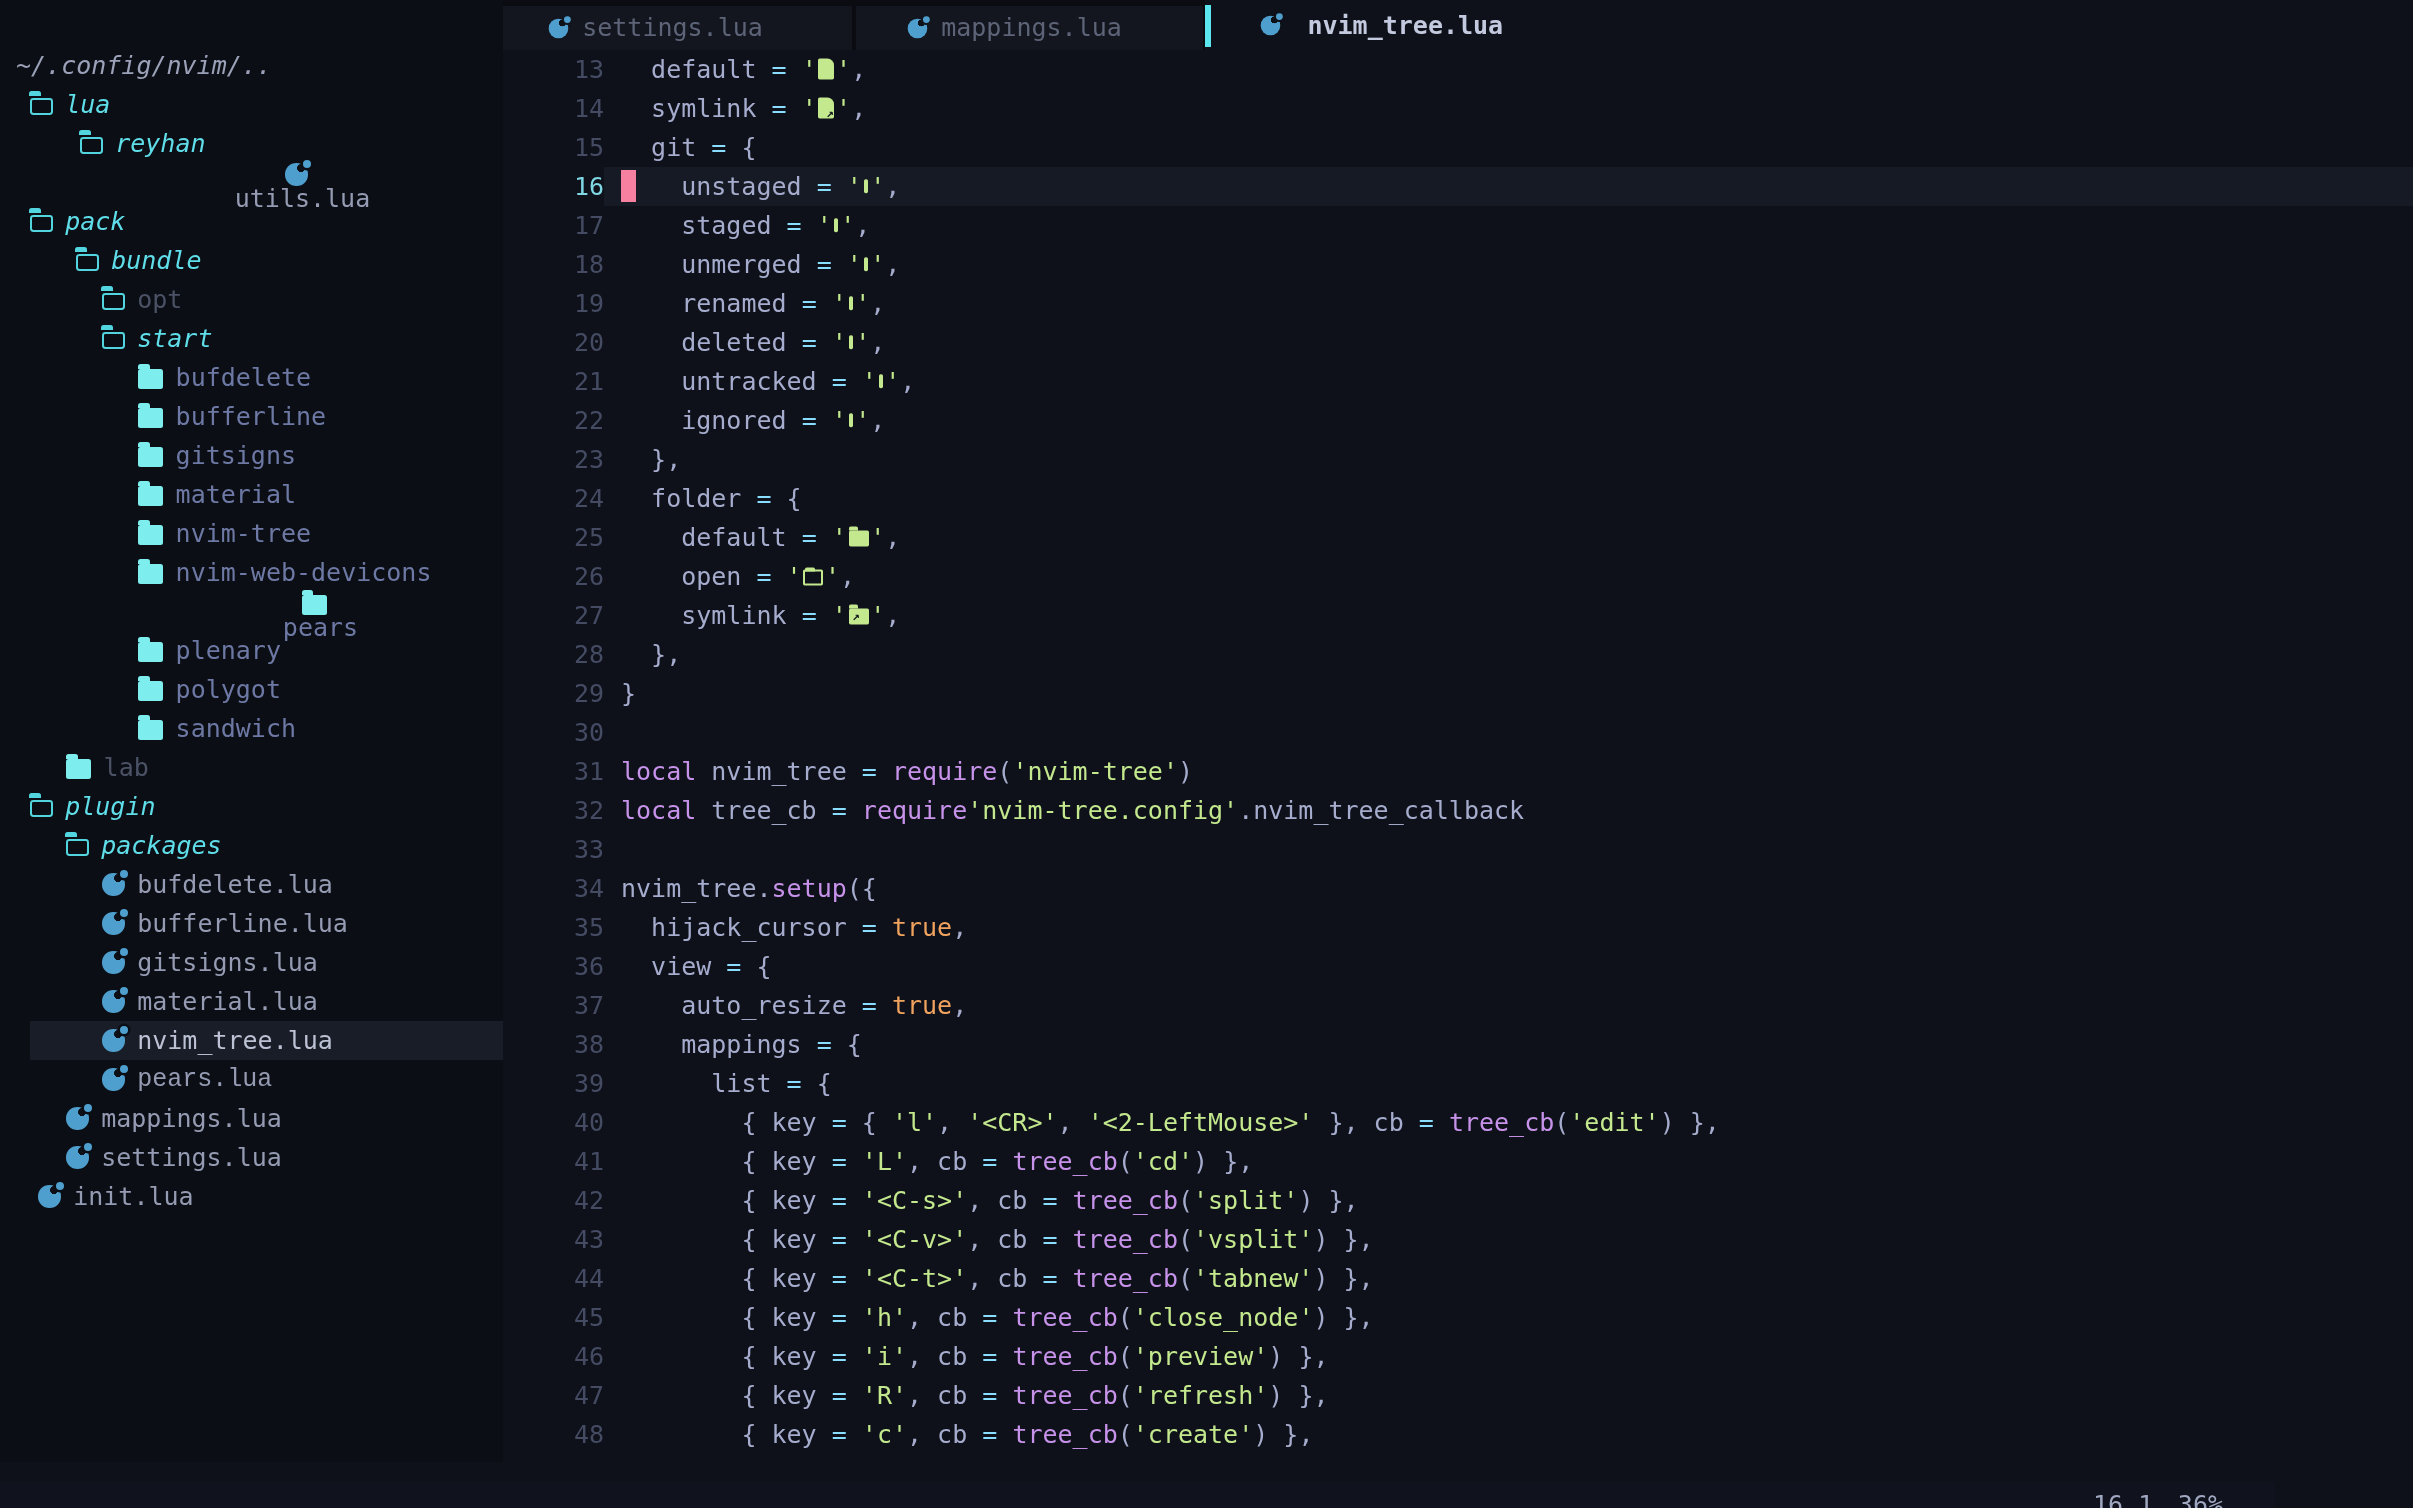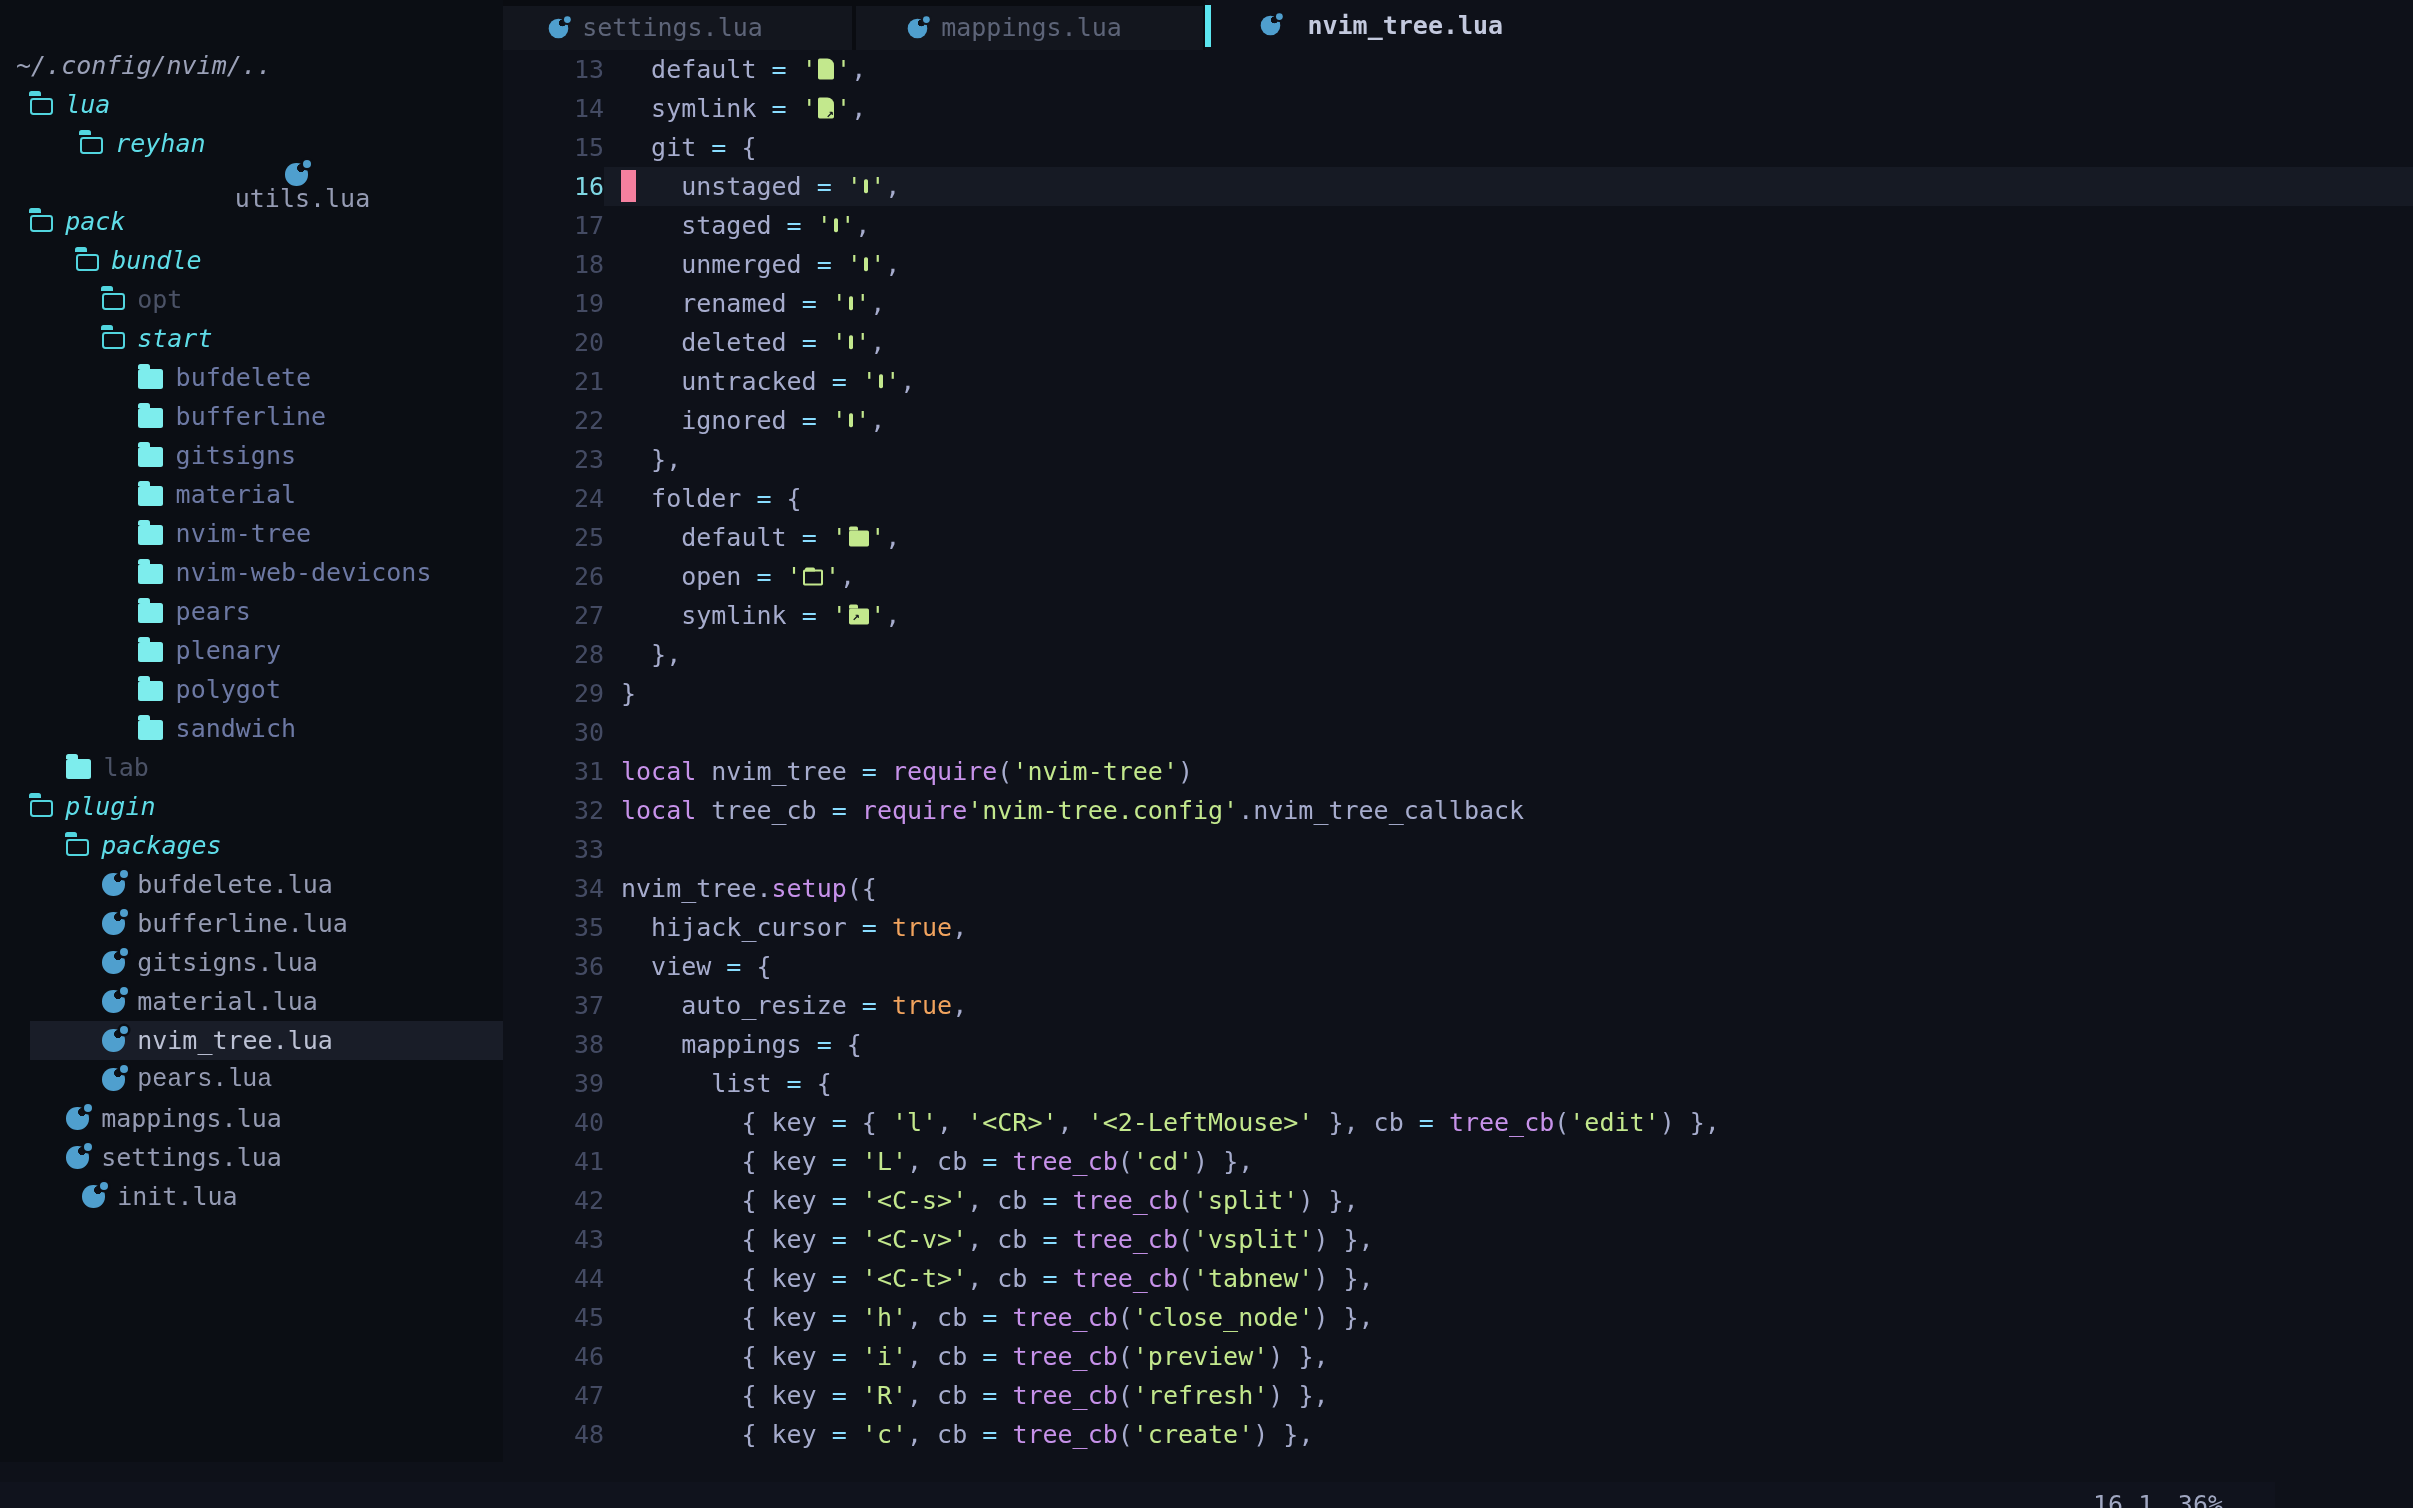--- a/index.html
+++ b/index.html
@@ -145,21 +145,21 @@
           <span class="tlabel t-plug">material</span>
         </div>
         <div class="trow" style="padding-left: 138px;">
           <span class="si si-fs"></span>
           <span class="tlabel t-plug">nvim-tree</span>
         </div>
         <div class="trow" style="padding-left: 138px;">
           <span class="si si-fs"></span>
           <span class="tlabel t-plug">nvim-web-devicons</span>
         </div>
-        <div class="trow" style="padding-left: 138px;">
+        <div class="trow" style="padding-left: 138px; flex-direction: column;">
           <span class="si si-fs"></span>
           <span class="tlabel t-plug">pears</span>
         </div>
         <div class="trow" style="padding-left: 138px;">
           <span class="si si-fs"></span>
           <span class="tlabel t-plug">plenary</span>
         </div>
         <div class="trow" style="padding-left: 138px;">
           <span class="si si-fs"></span>
           <span class="tlabel t-plug">polygot</span>
@@ -205,21 +205,21 @@
           <span class="tlabel t-file">pears.lua</span>
         </div>
         <div class="trow" style="padding-left: 66px;">
           <span class="si si-lua"></span>
           <span class="tlabel t-file">mappings.lua</span>
         </div>
         <div class="trow" style="padding-left: 66px;">
           <span class="si si-lua"></span>
           <span class="tlabel t-file">settings.lua</span>
         </div>
-        <div class="trow" style="padding-left: 38px; margin-left: 44px;">
+        <div class="trow" style="padding-left: 38px;">
           <span class="si si-lua"></span>
           <span class="tlabel t-file">init.lua</span>
         </div>
       </div>
   </div>
 
   <div id="tabstrip">
       <div class="tab" id="tab-0">
         <span class="si si-lua"></span>
         <span class="tab-label">settings.lua</span>

